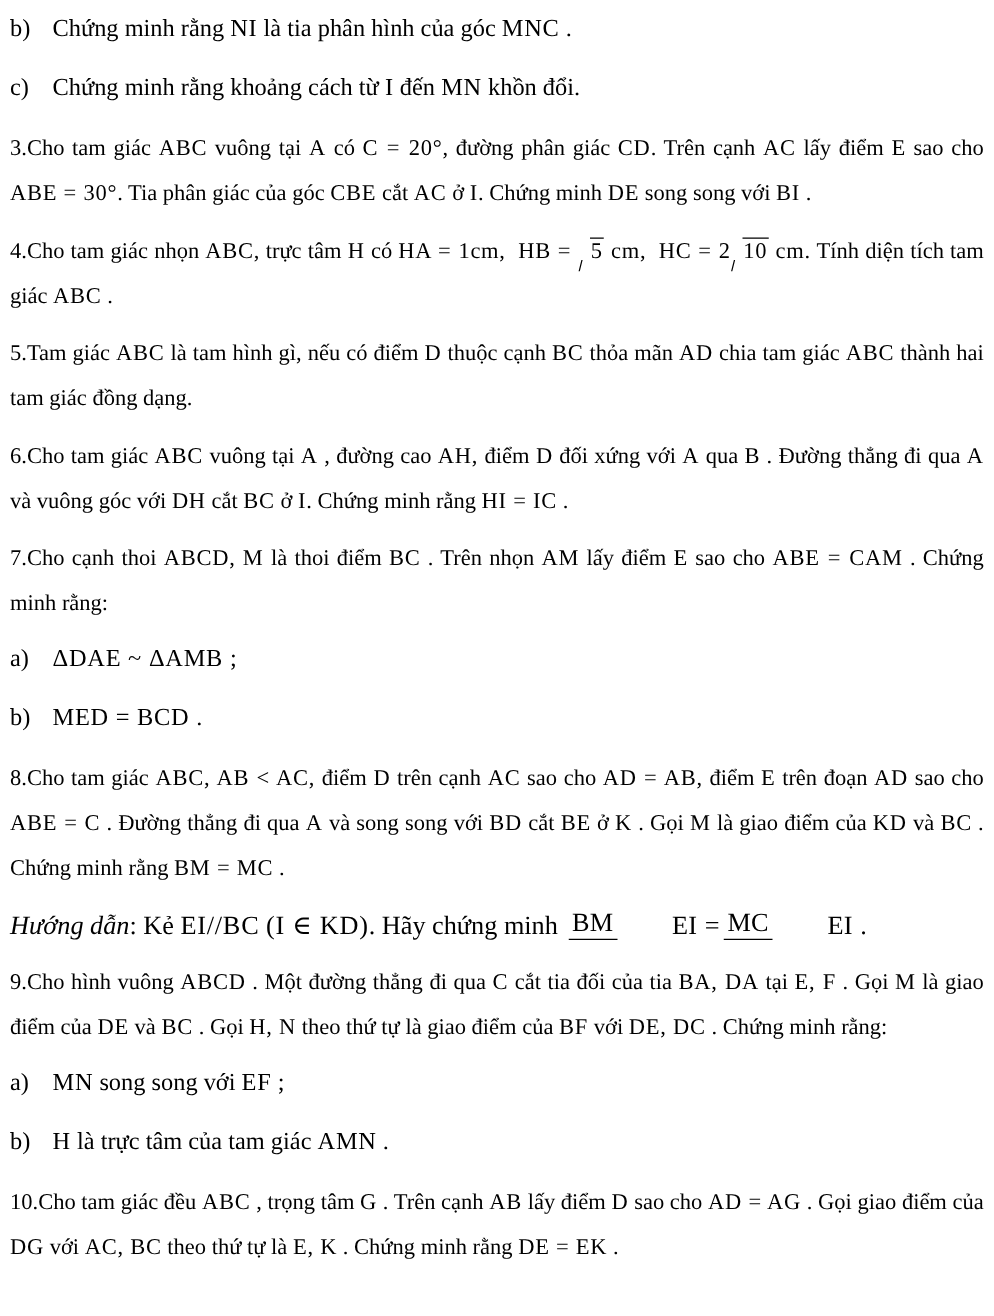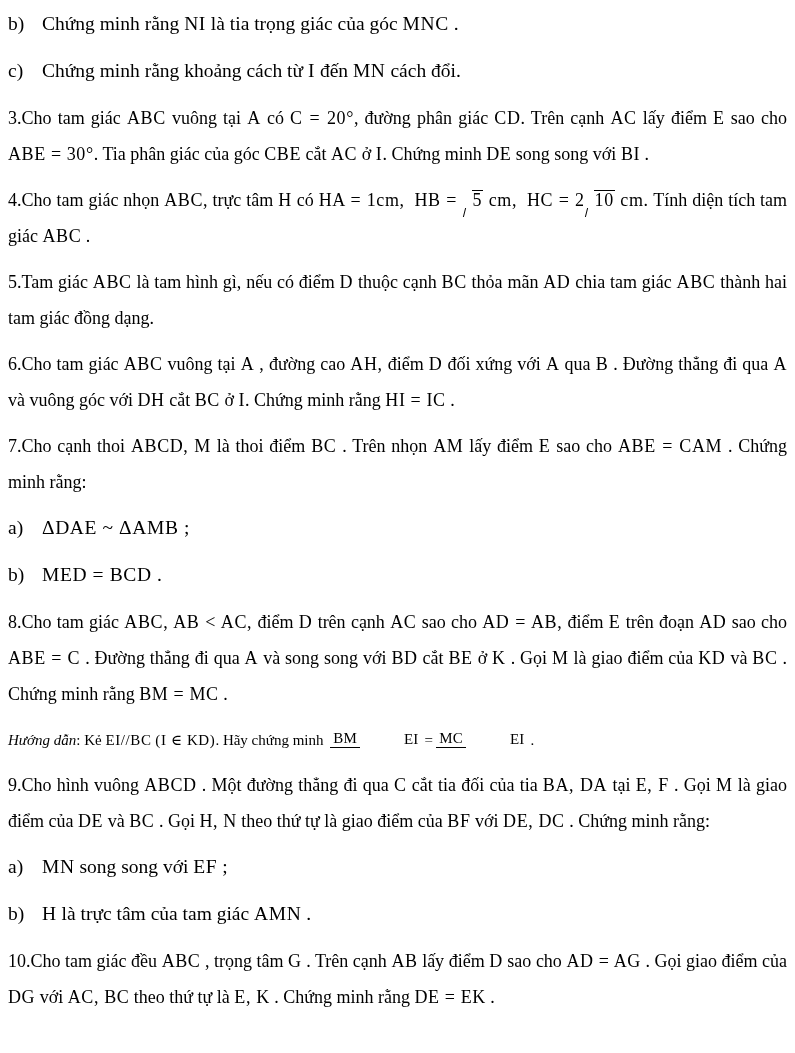--- a/index.html
+++ b/index.html
@@ -15,21 +15,21 @@
     overflow: hidden;
   }
   .page {
     width: 795px;
     height: 1053px;
     position: relative;
     box-sizing: border-box;
     padding: 6px 8px 0 8px;
   }
   .para {
-    font-size: 15px;
+    font-size: 21px;
     line-height: 36px;
     text-align: justify;
     text-justify: inter-word;
     margin: 0 0 9px 0;
     padding: 0;
   }
 
   
   .item-letter {
     display: flex;
@@ -110,26 +110,26 @@
 
   .nowrap { white-space: nowrap; }
 </style>
 </head>
 <body>
 
 <div class="page">
 
   <div class="item-letter">
     <span class="lbl">b)</span>
-    <span class="bodytxt"><span>Chứng minh rằng </span><span class="m sp">NI</span><span> là tia trọng giác của góc </span><span class="m sp">MNC</span><span> .</span></span>
+    <span class="bodytxt"><span>Chứng minh rằng </span><span class="m sp">NI</span><span> là tia phân hình của góc </span><span class="m sp">MNC</span><span> .</span></span>
   </div>
 
   <div class="item-letter">
     <span class="lbl">c)</span>
-    <span class="bodytxt"><span>Chứng minh rằng khoảng cách từ </span><span class="m sp">I</span><span> đến </span><span class="m sp">MN</span><span> cách đổi.</span></span>
+    <span class="bodytxt"><span>Chứng minh rằng khoảng cách từ </span><span class="m sp">I</span><span> đến </span><span class="m sp">MN</span><span> khồn đổi.</span></span>
   </div>
 
   <div class="numbered"><span>3.</span><span>Cho tam giác </span><span class="m sp">ABC</span><span> vuông tại </span><span class="m sp">A</span><span> có </span><span class="m sp">C = 20°</span><span>, đường phân giác </span><span class="m sp">CD</span><span>. Trên cạnh </span><span class="m sp">AC</span><span> lấy điểm </span><span class="m sp">E</span><span> sao cho </span><span class="m sp">ABE = 30°</span><span>. Tia phân giác của góc </span><span class="m sp">CBE</span><span> cắt </span><span class="m sp">AC</span><span> ở </span><span class="m sp">I</span><span>. Chứng minh </span><span class="m sp">DE</span><span> song song với </span><span class="m sp">BI</span><span> .</span></div>
 
   <div class="numbered"><span>4.</span><span>Cho tam giác nhọn </span><span class="m sp">ABC</span><span>, trực tâm </span><span class="m sp">H</span><span> có </span><span class="m sp">HA = 1cm,</span>&nbsp; <span class="m sp nowrap"><span>HB = </span><span class="sqrt"><span class="rad">5</span></span><span> cm,</span></span>&nbsp; <span class="m sp nowrap"><span>HC = 2</span><span class="sqrt"><span class="rad">10</span></span><span> cm.</span></span><span> Tính diện tích tam giác </span><span class="m sp">ABC</span><span> .</span></div>
 
   <div class="numbered"><span>5.</span><span>Tam giác </span><span class="m sp">ABC</span><span> là tam hình gì, nếu có điểm </span><span class="m sp">D</span><span> thuộc cạnh </span><span class="m sp">BC</span><span> thỏa mãn </span><span class="m sp">AD</span><span> chia tam giác </span><span class="m sp">ABC</span><span> thành hai tam giác đồng dạng.</span></div>
 
   <div class="numbered"><span>6.</span><span>Cho tam giác </span><span class="m sp">ABC</span><span> vuông tại </span><span class="m sp">A</span><span> , đường cao </span><span class="m sp">AH,</span><span> điểm </span><span class="m sp">D</span><span> đối xứng với </span><span class="m sp">A</span><span> qua </span><span class="m sp">B</span><span> . Đường thẳng đi qua </span><span class="m sp">A</span><span> và vuông góc với </span><span class="m sp">DH</span><span> cắt </span><span class="m sp">BC</span><span> ở </span><span class="m sp">I</span><span>. Chứng minh rằng </span><span class="m sp">HI = IC</span><span> .</span></div>
 

